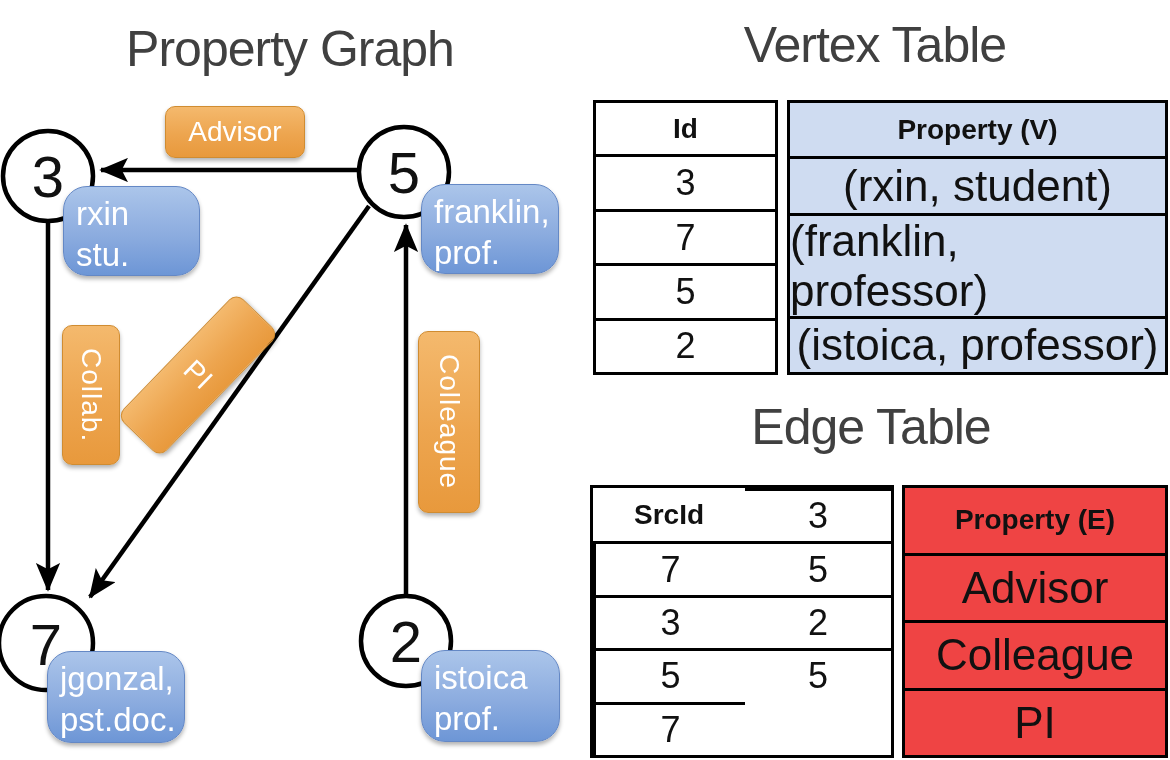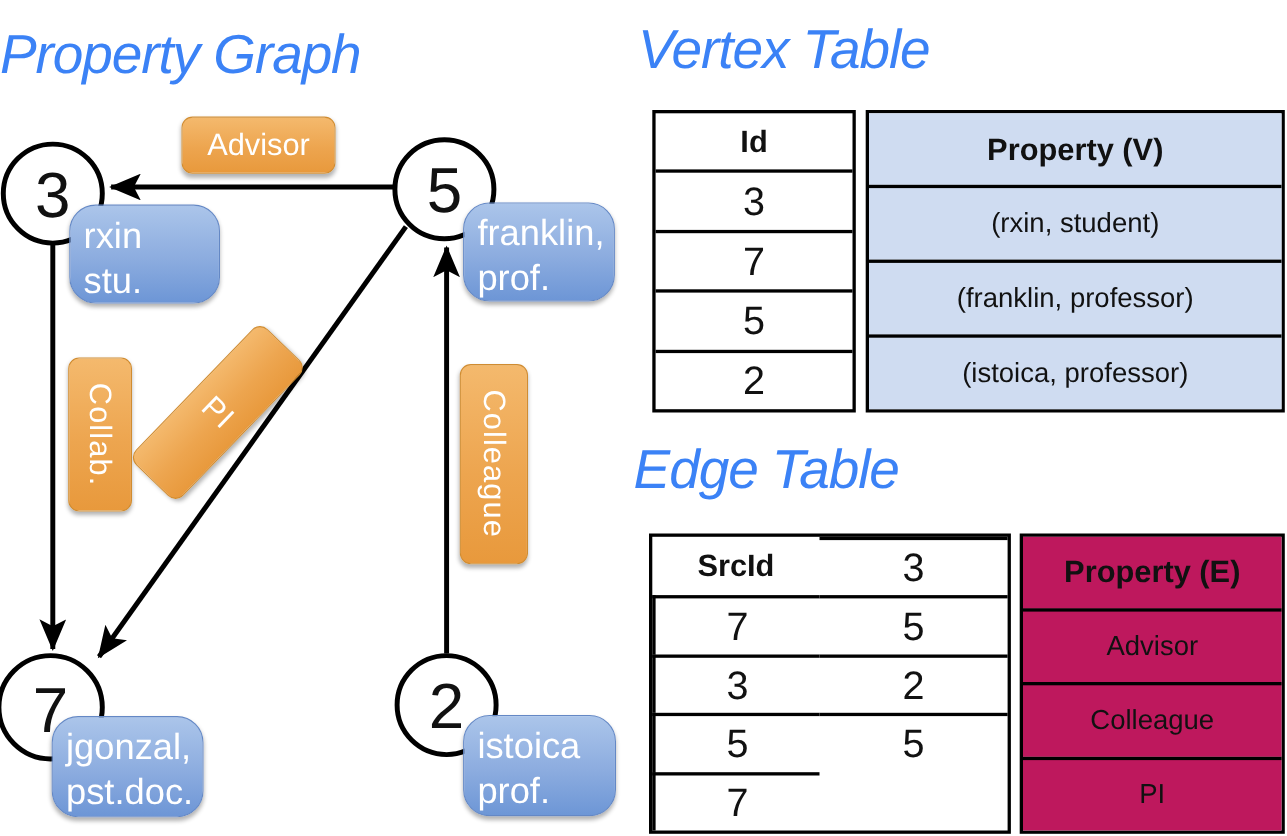--- a/index.html
+++ b/index.html
@@ -1,22 +1,22 @@
 <!DOCTYPE html>
 <html><head>
 <meta charset="utf-8">
 <style>
   html,body{margin:0;padding:0;background:#fff;}
   #stage{
     position:relative;width:1170px;height:760px;background:#fff;overflow:hidden;
     font-family:"Liberation Sans","DejaVu Sans",sans-serif;color:#111;
   }
   .title{
-    position:absolute;font-size:50px;font-weight:300;
-    letter-spacing:-1px;color:#3b82f6;white-space:nowrap;font-style:italic;
+    position:absolute;text-align:center;font-size:50px;font-weight:300;
+    letter-spacing:-1px;color:#404040;white-space:nowrap;
   }
   #graph-title{left:0;top:20px;width:580px;}
   #vertex-table-title{left:580px;top:16px;width:590px;}
   #edge-table-title{left:576px;top:398px;width:590px;}
 
   #graph-svg{position:absolute;left:0;top:0;z-index:1;}
   #graph-svg circle{fill:#fff;stroke:#000;stroke-width:4.5px;}
   #graph-svg line{stroke:#000;stroke-width:4.5px;}
   #graph-svg text{font-family:"Liberation Sans","DejaVu Sans",sans-serif;font-size:58px;font-weight:300;fill:#111;}
 
@@ -46,36 +46,36 @@
   #vertex-label-7{left:47px;top:651px;width:138px;height:92px;}
   #vertex-label-2{left:421px;top:650px;width:139px;height:92px;}
 
   
   .tbl{position:absolute;display:flex;z-index:2;}
   #vertex-table{left:593px;top:100px;width:575px;height:275px;gap:9px;}
   #edge-table{left:590px;top:485px;width:578px;height:273px;gap:8px;}
   .subtbl{border:3px solid #000;box-sizing:border-box;display:flex;flex-direction:column;background:#fff;}
   .cell{
     flex:1;display:flex;align-items:center;justify-content:center;
-    font-size:25px;box-sizing:border-box;
+    font-size:44px;box-sizing:border-box;
   }
   .cell.num{font-size:36px;}
   .cell.hdr{font-weight:bold;font-size:28px;}
   .subtbl .cell + .cell{border-top:3px solid #000;}
   #vt-id-col{width:185px;}
   #vt-prop-col{flex:1;}
   #vt-prop-col .cell{background:#cfdcf1;}
   #vt-prop-col .cell.hdr{background:#cfdcf1;text-align:center;}
 
-  #et-ids{width:329px;display:grid;grid-template-columns:152px 1fr;grid-auto-rows:1fr;}
+  #et-ids{width:304px;display:grid;grid-template-columns:152px 1fr;grid-auto-rows:1fr;}
   #et-ids .cell{border:0;}
   #et-ids .cell.rb{border-top:3px solid #000;}
   #et-ids .cell.cl{border-left:3px solid #000;}
   #et-prop-col{flex:1;}
-  #et-prop-col .cell{background:#be185d;}
+  #et-prop-col .cell{background:#ef4444;}
 </style>
 </head>
 <body>
 
 <div id="stage">
 
   <div class="title" id="graph-title">Property Graph</div>
   <div class="title" id="vertex-table-title">Vertex Table</div>
   <div class="title" id="edge-table-title">Edge Table</div>
 

